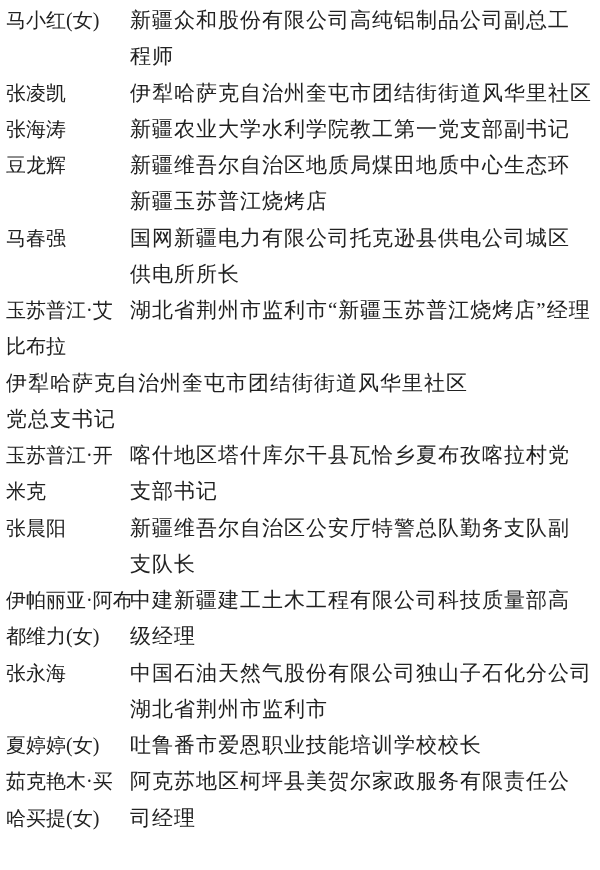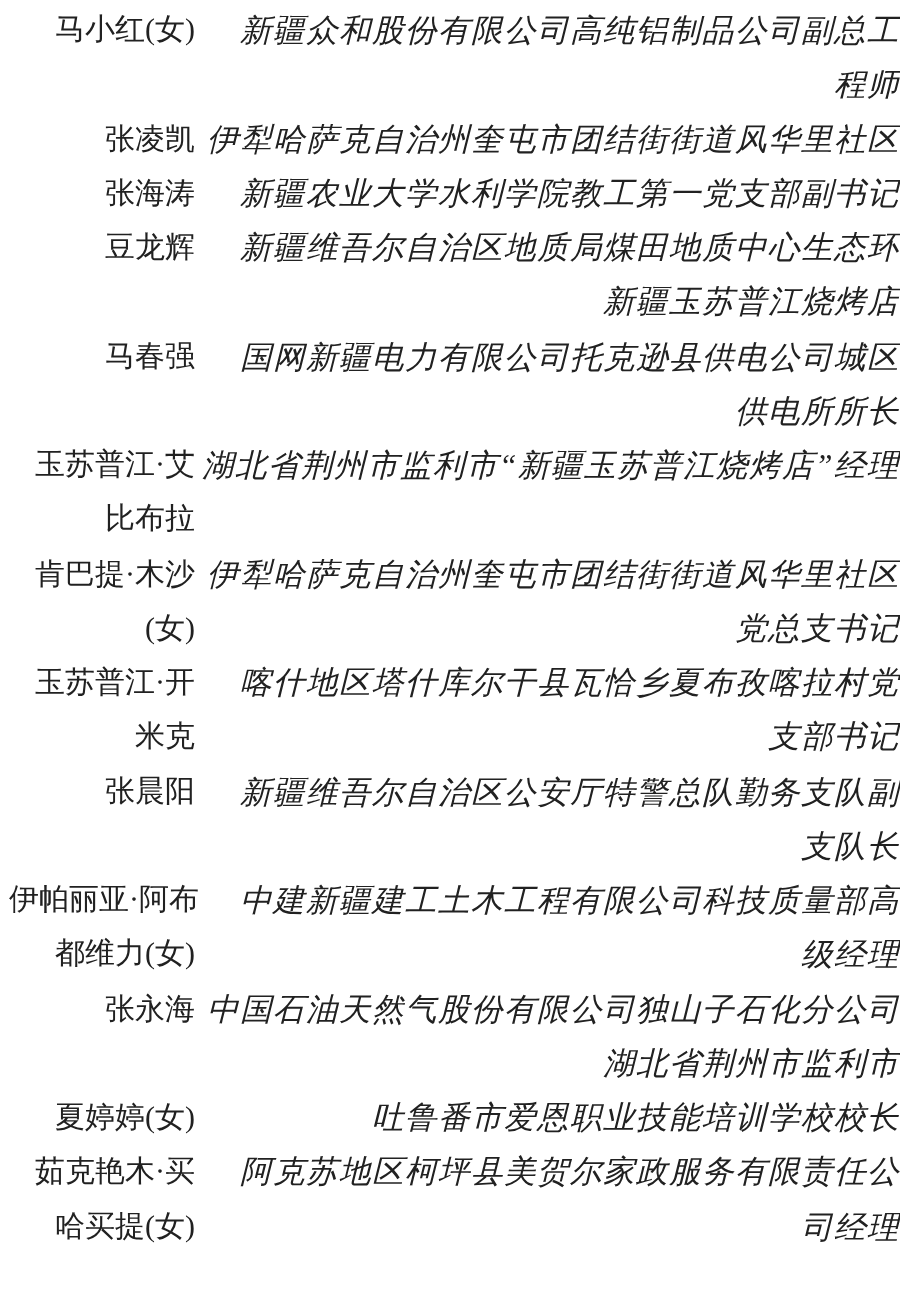--- a/index.html
+++ b/index.html
@@ -15,38 +15,36 @@
     color: #212121;
   }
   .doc {
     padding: 2px 0 0 6px;
     box-sizing: border-box;
     width: 600px;
   }
   .row {
     display: flex;
     align-items: stretch;
-    text-align: right;
   }
   .name-cell {
     flex: 0 0 124px;
     width: 124px;
     font-size: 20px;
     line-height: 36.25px;
     white-space: pre;
     overflow: visible;
   }
   .pos-cell {
     flex: 1 1 auto;
     font-size: 21px;
     letter-spacing: 1px;
     line-height: 36.25px;
     white-space: pre;
     overflow: visible;
-    font-style: italic;
   }
 </style>
 </head>
 <body style="color: rgb(33, 33, 33); background: rgb(255, 255, 255);">
 
 <div class="doc">
 
   <div class="row">
     <div class="name-cell">马小红(女)</div>
     <div class="pos-cell">新疆众和股份有限公司高纯铝制品公司副总工
@@ -75,22 +73,20 @@
 供电所所长</div>
   </div>
 
   <div class="row">
     <div class="name-cell">玉苏普江·艾
 比布拉</div>
     <div class="pos-cell">湖北省荆州市监利市“新疆玉苏普江烧烤店”经理</div>
   </div>
 
   <div class="row">
-    <div class="name-cell">肯巴提·木沙
-(女)</div>
     <div class="pos-cell">伊犁哈萨克自治州奎屯市团结街街道风华里社区
 党总支书记</div>
   </div>
 
   <div class="row">
     <div class="name-cell">玉苏普江·开
 米克</div>
     <div class="pos-cell">喀什地区塔什库尔干县瓦恰乡夏布孜喀拉村党
 支部书记</div>
   </div>

